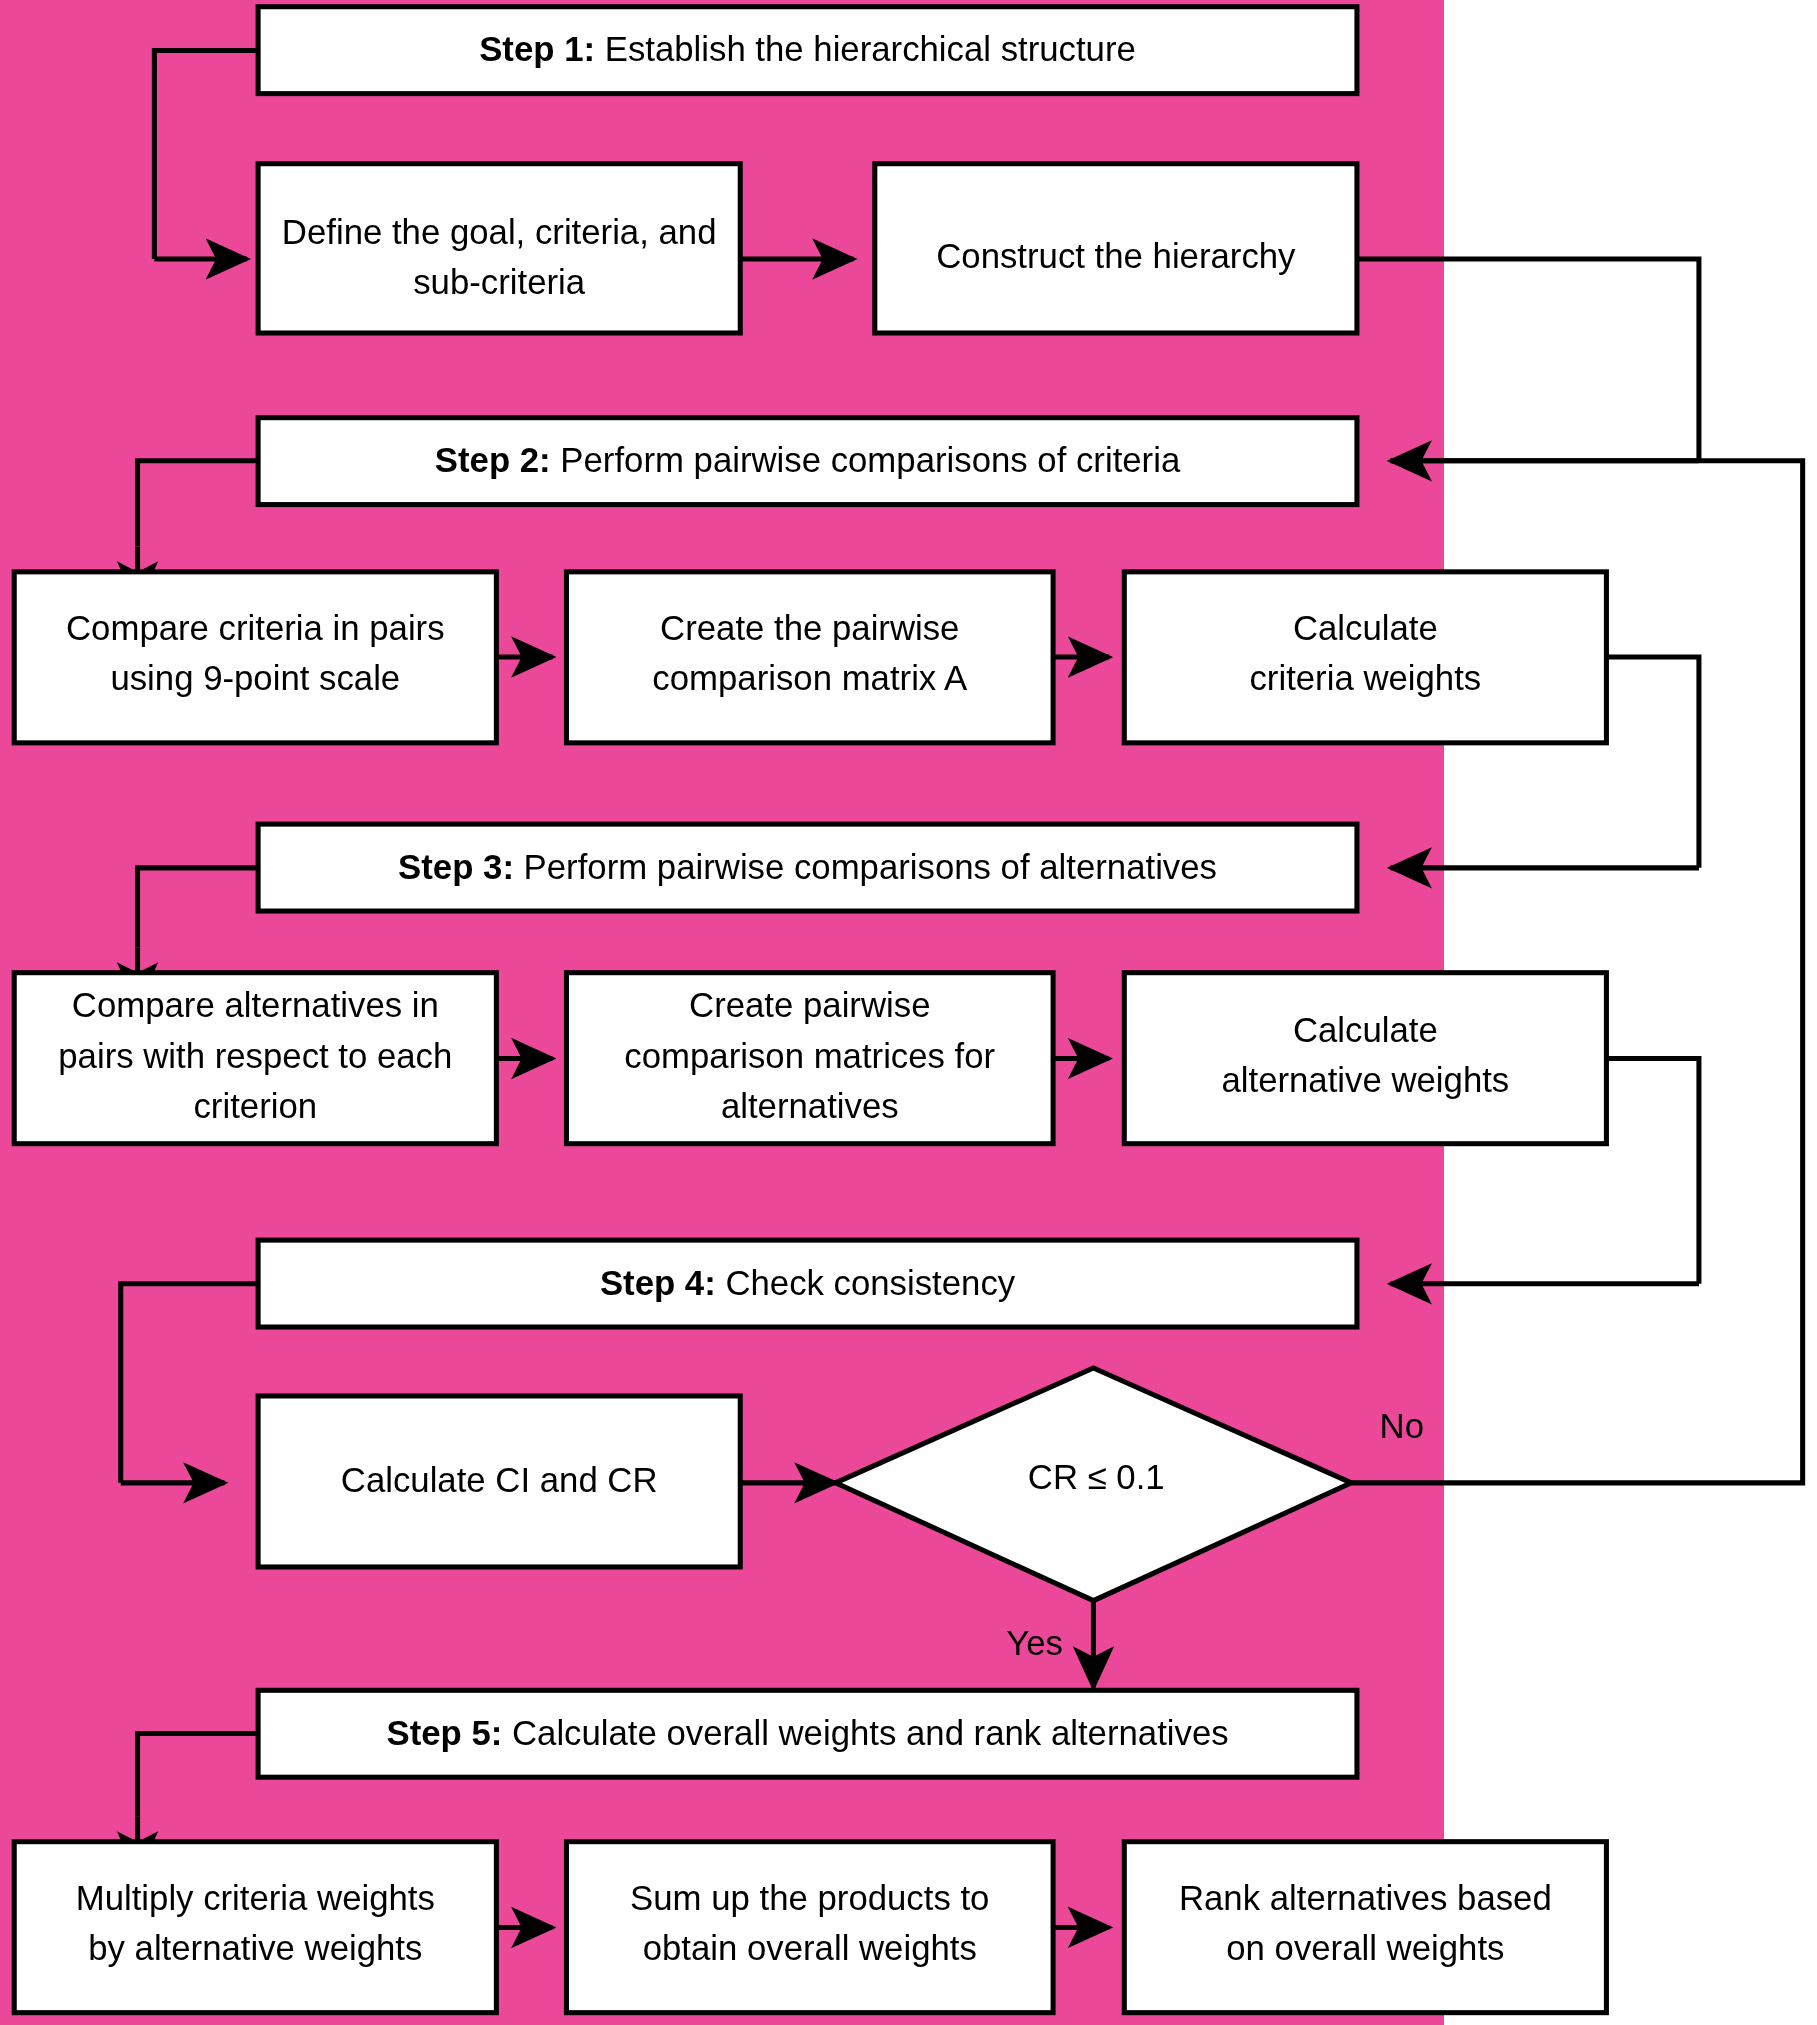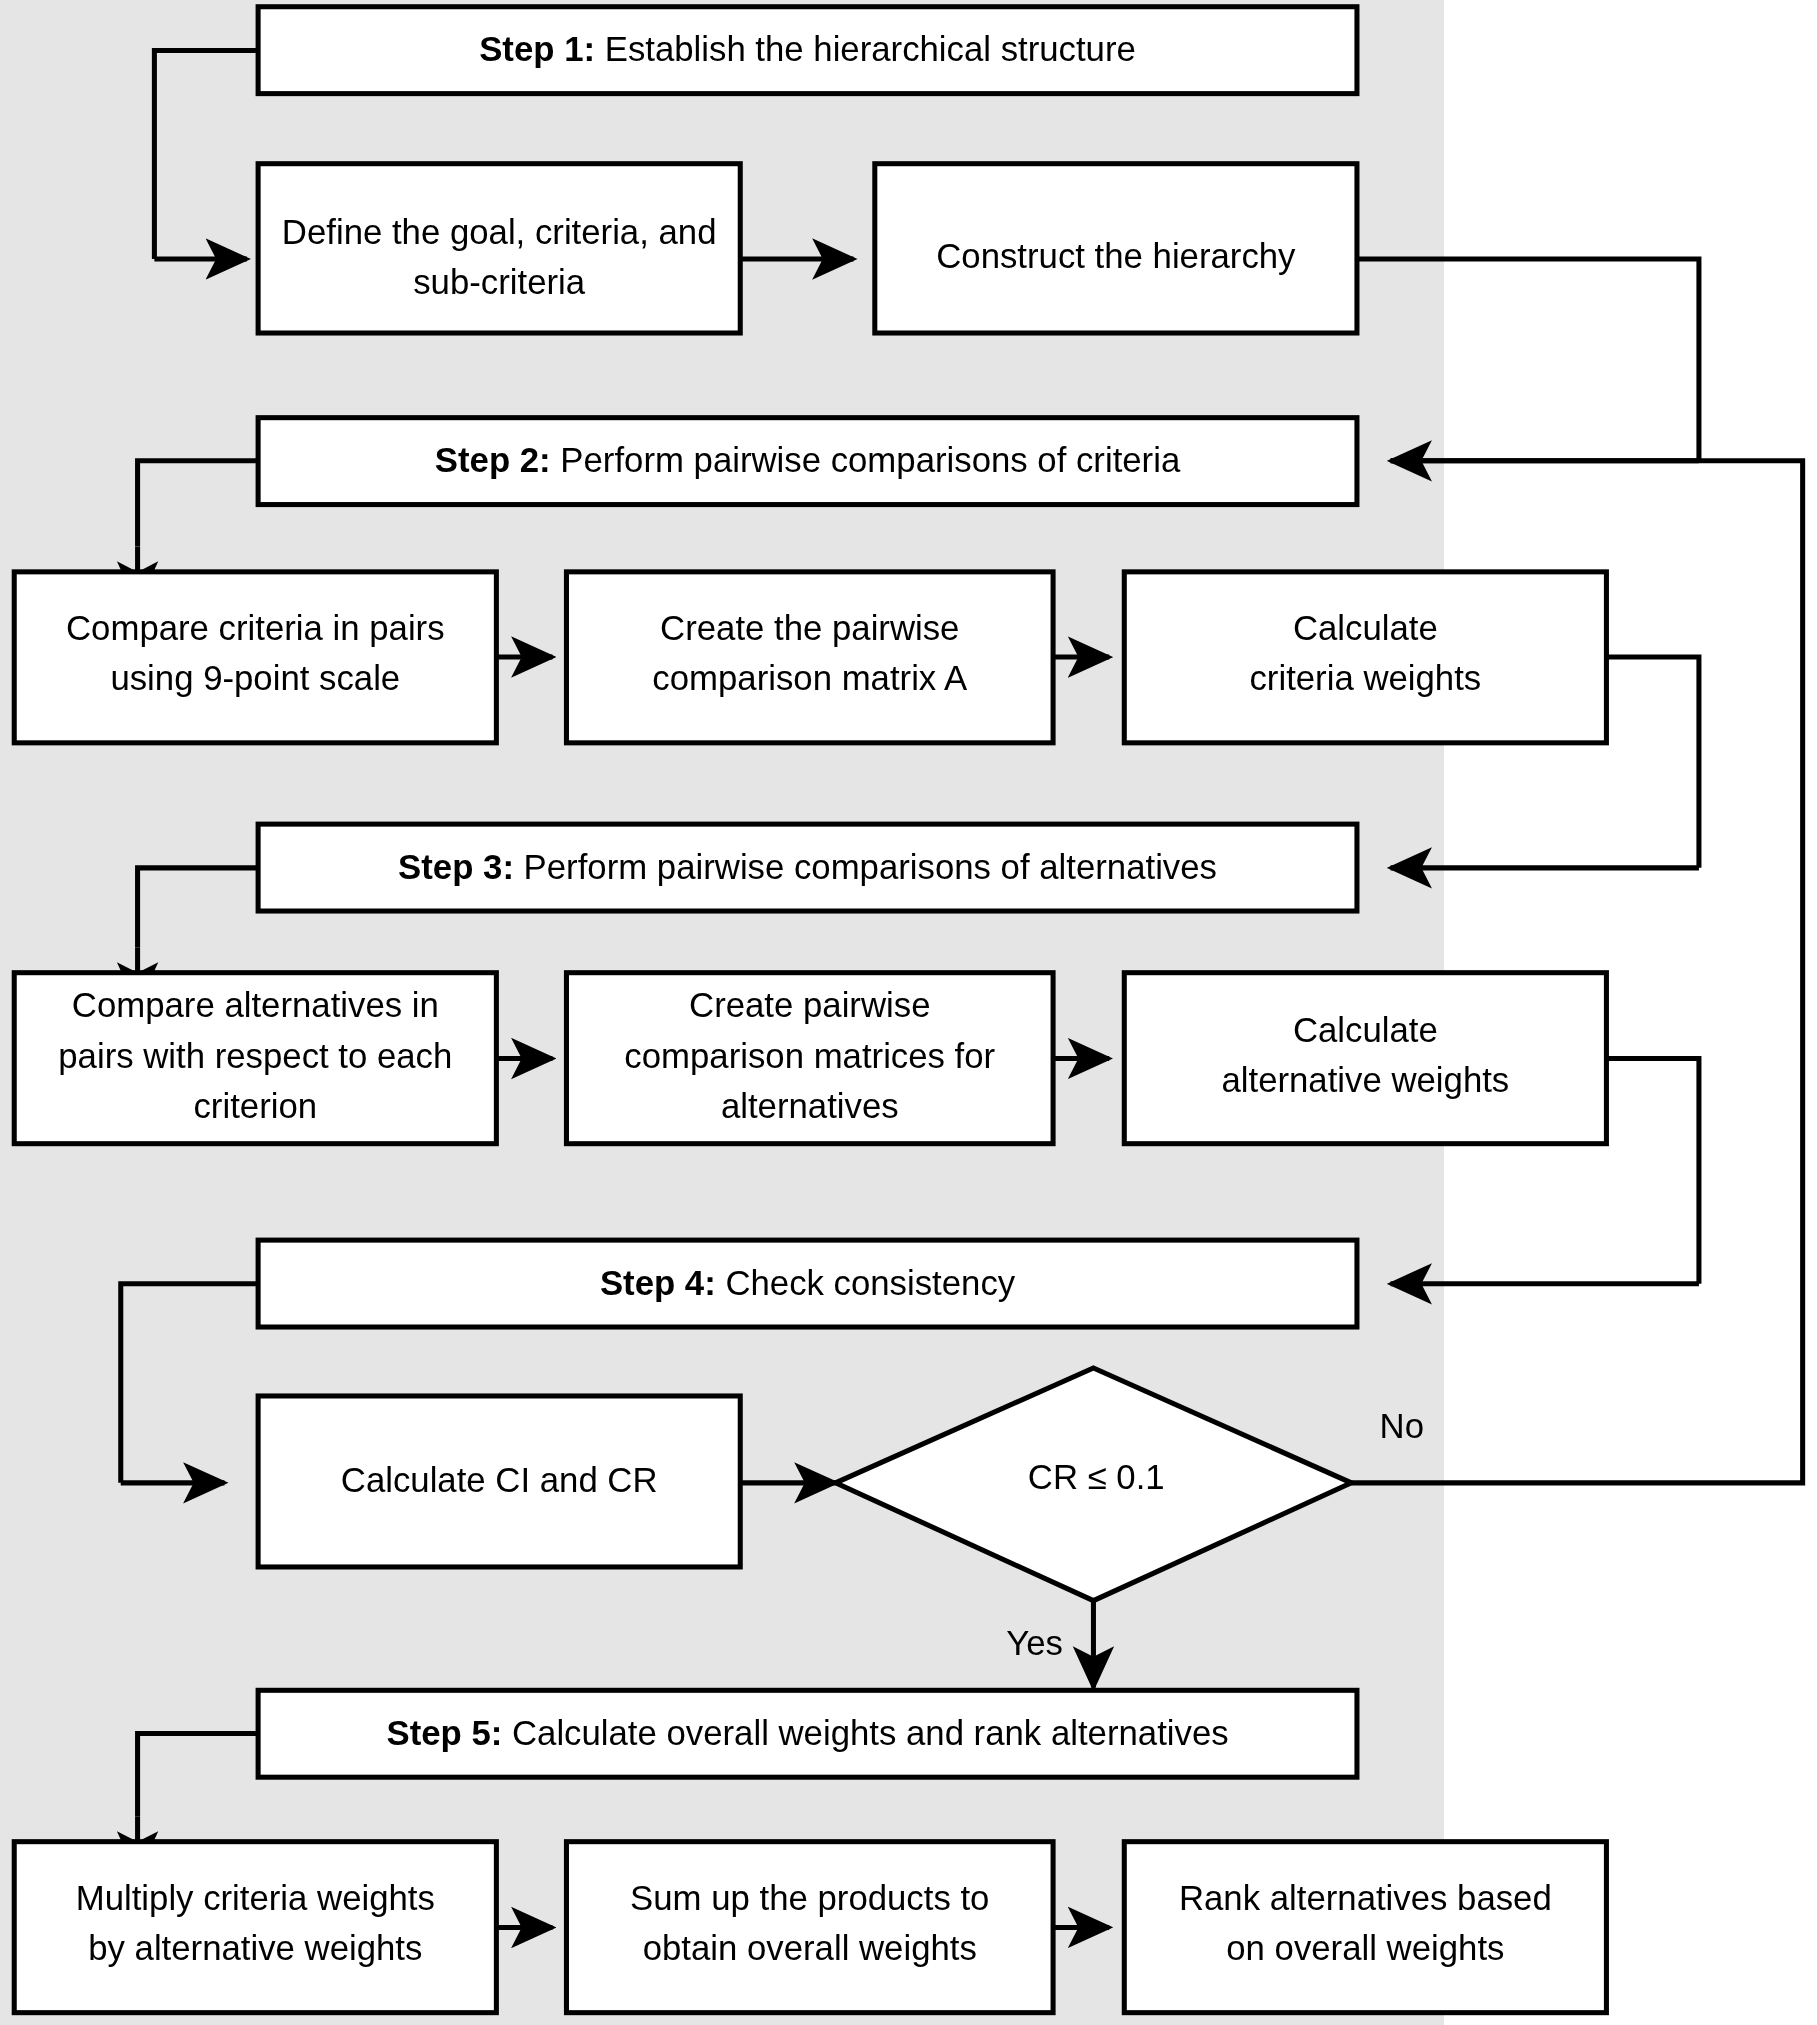--- a/index.html
+++ b/index.html
@@ -1,17 +1,17 @@
 <!DOCTYPE html>
 <html style="font-size:9px"><head>
 <meta charset="utf-8">
 <style>
   html,body{margin:0;padding:0;background:#ffffff;}
   body{font-family:"Liberation Sans",sans-serif;}
-  #stage{position:relative;width:1444px;height:2025px;background:#e5e5e5;}
+  #stage{position:relative;width:1444px;height:2025px;background:#ec4899;}
   svg{display:block;width:1818px;height:2025px;}
   .bx{fill:#ffffff;stroke:#000000;stroke-width:9;}
   .dia{fill:#ffffff;stroke:#000000;stroke-width:9;}
   .ln{stroke:#000000;stroke-width:9;fill:none;stroke-linecap:butt;}
   .ar{fill:#000000;}
   .tx{font-family:"Liberation Sans",sans-serif;font-size:62px;fill:#000000;
       text-anchor:middle;dominant-baseline:middle;}
   .tx-hdr{font-family:"Liberation Sans",sans-serif;font-size:62px;fill:#000000;
       text-anchor:middle;dominant-baseline:middle;}
   .bold{font-weight:bold;}

